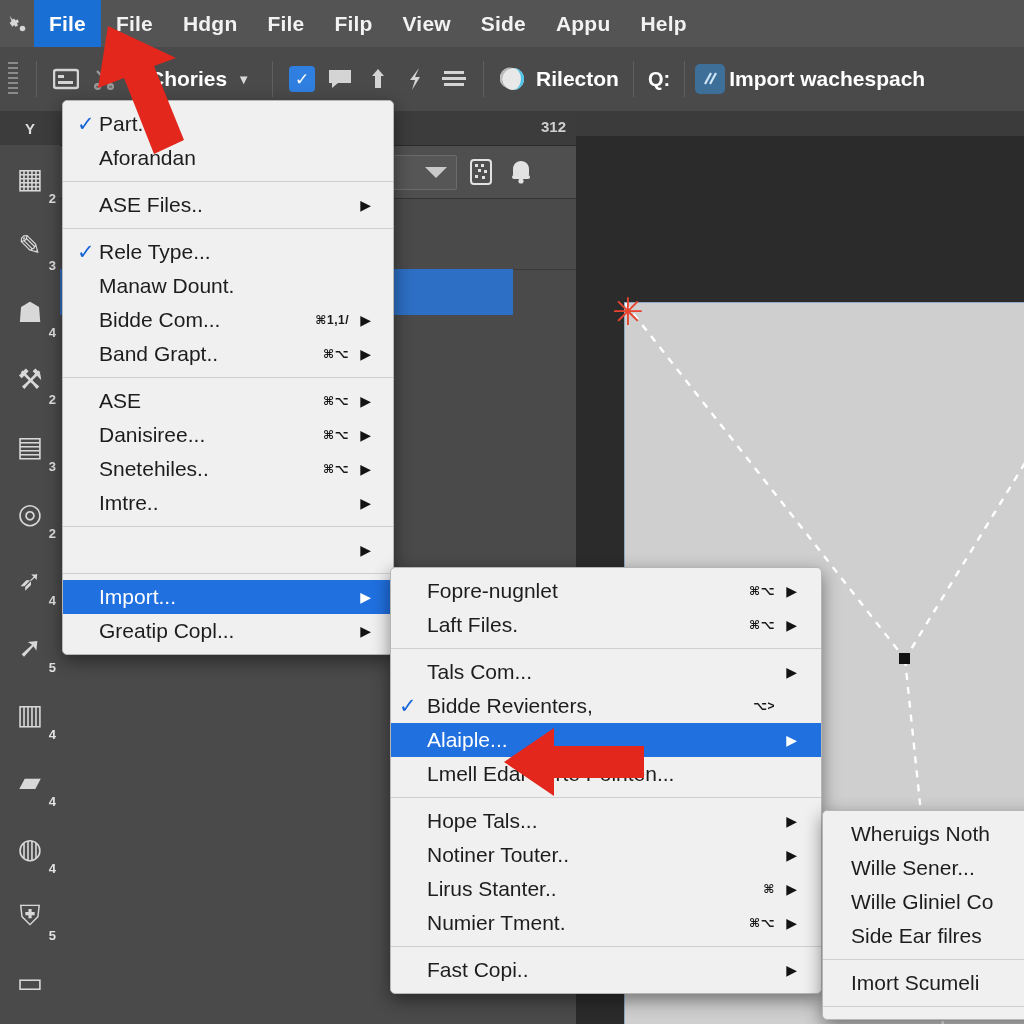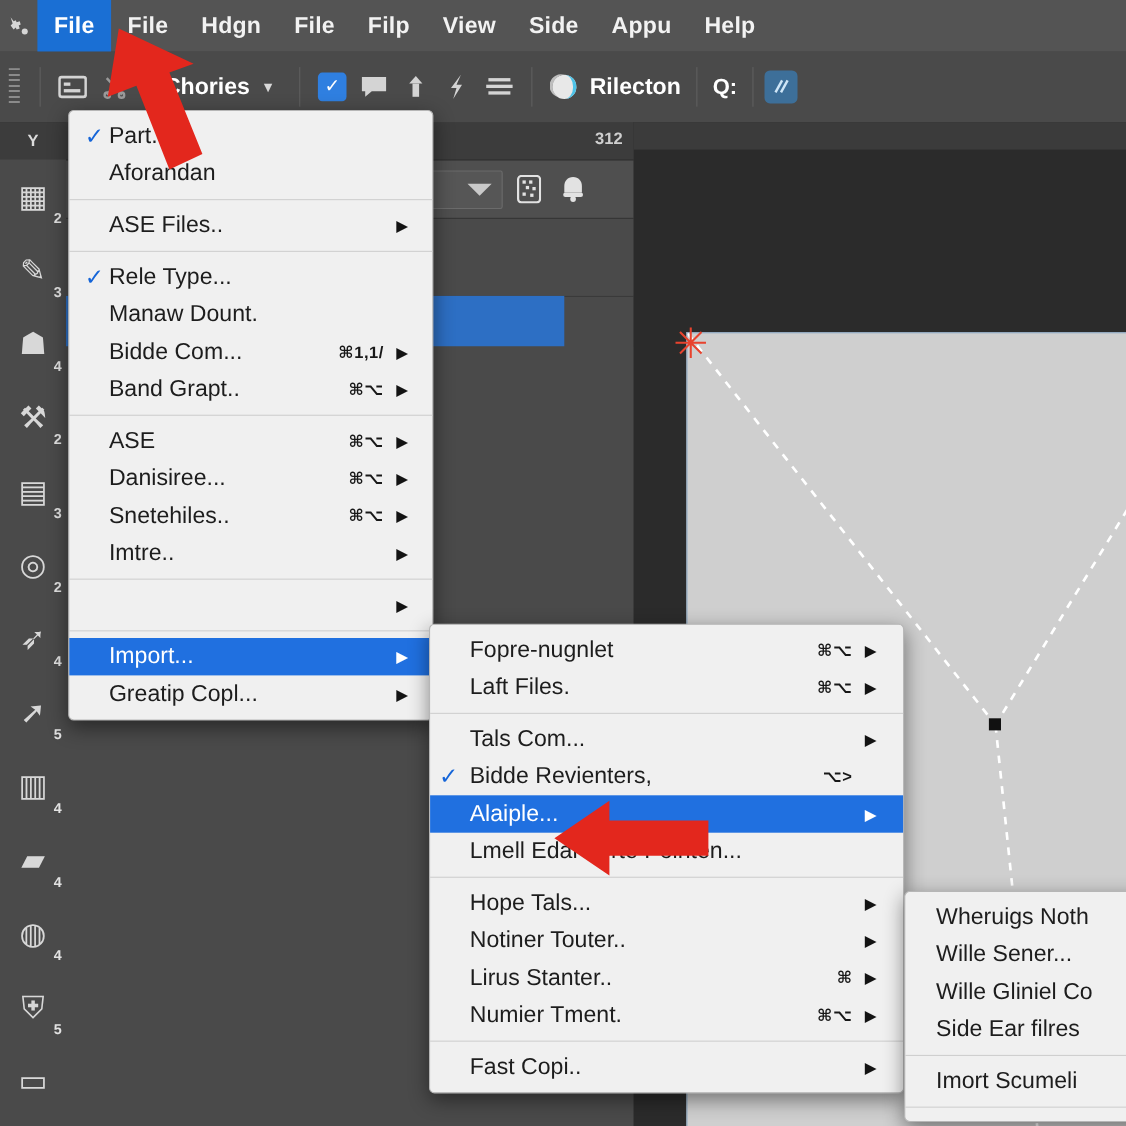--- a/index.html
+++ b/index.html
@@ -80,21 +80,21 @@
   .menu{
     position:absolute;background:#f0f0f0;border:1px solid #b6b6b6;border-radius:5px;
     box-shadow:0 6px 18px rgba(0,0,0,.45);padding:6px 0;
   }
   .menu .item{
     position:relative;height:34px;display:flex;align-items:center;
     color:#1d1d1d;font-size:21px;white-space:nowrap;
   }
   .menu .item .chk{all:unset;position:absolute;color:#1565d8;font-size:21px;font-weight:bold;}
   .menu .item .lbl{position:absolute;}
-  .menu .item .sc{position:absolute;color:#181818;font-size:15px;font-weight:bold;letter-spacing:.5px;}
+  .menu .item .sc{position:absolute;color:#181818;font-size:12px;font-weight:bold;letter-spacing:.5px;}
   .menu .item .arw{position:absolute;color:#131313;font-size:14px;}
   .menu .item.sel{background:#2070e0;}
   .menu .item.sel .lbl,.menu .item.sel .sc,.menu .item.sel .arw{color:#ffffff;}
   .menu .sep{height:1px;background:#cfcfcf;margin:6px 0;}
 
   
   #menu1{left:62px;top:100px;width:330px;}
   #menu1 .item{height:34px;}
   #menu1 .chk{left:14px;}
   #menu1 .lbl{left:36px;}
@@ -212,20 +212,21 @@
     <span class="tb-label" style="font-size:20px;">Q:</span>
 
     <div class="tb-sep"></div>
 
     <div class="blue-sq">
       <svg width="20" height="20" viewBox="0 0 20 20" stroke="#cfe6f7" stroke-width="2.2">
         <line x1="5" y1="15" x2="11" y2="4"></line>
           <line x1="10" y1="15" x2="16" y2="4"></line>
       </svg>
     </div>
+    <span class="tb-label">Import wachespach</span>
   </div>
 
   <div class="railhdr">Y</div>
   <div class="rail" id="rail">
       <div class="tool">
         <span class="sym">▦</span>
         <span class="num">2</span>
       </div>
       <div class="tool">
         <span class="sym">✎</span>

